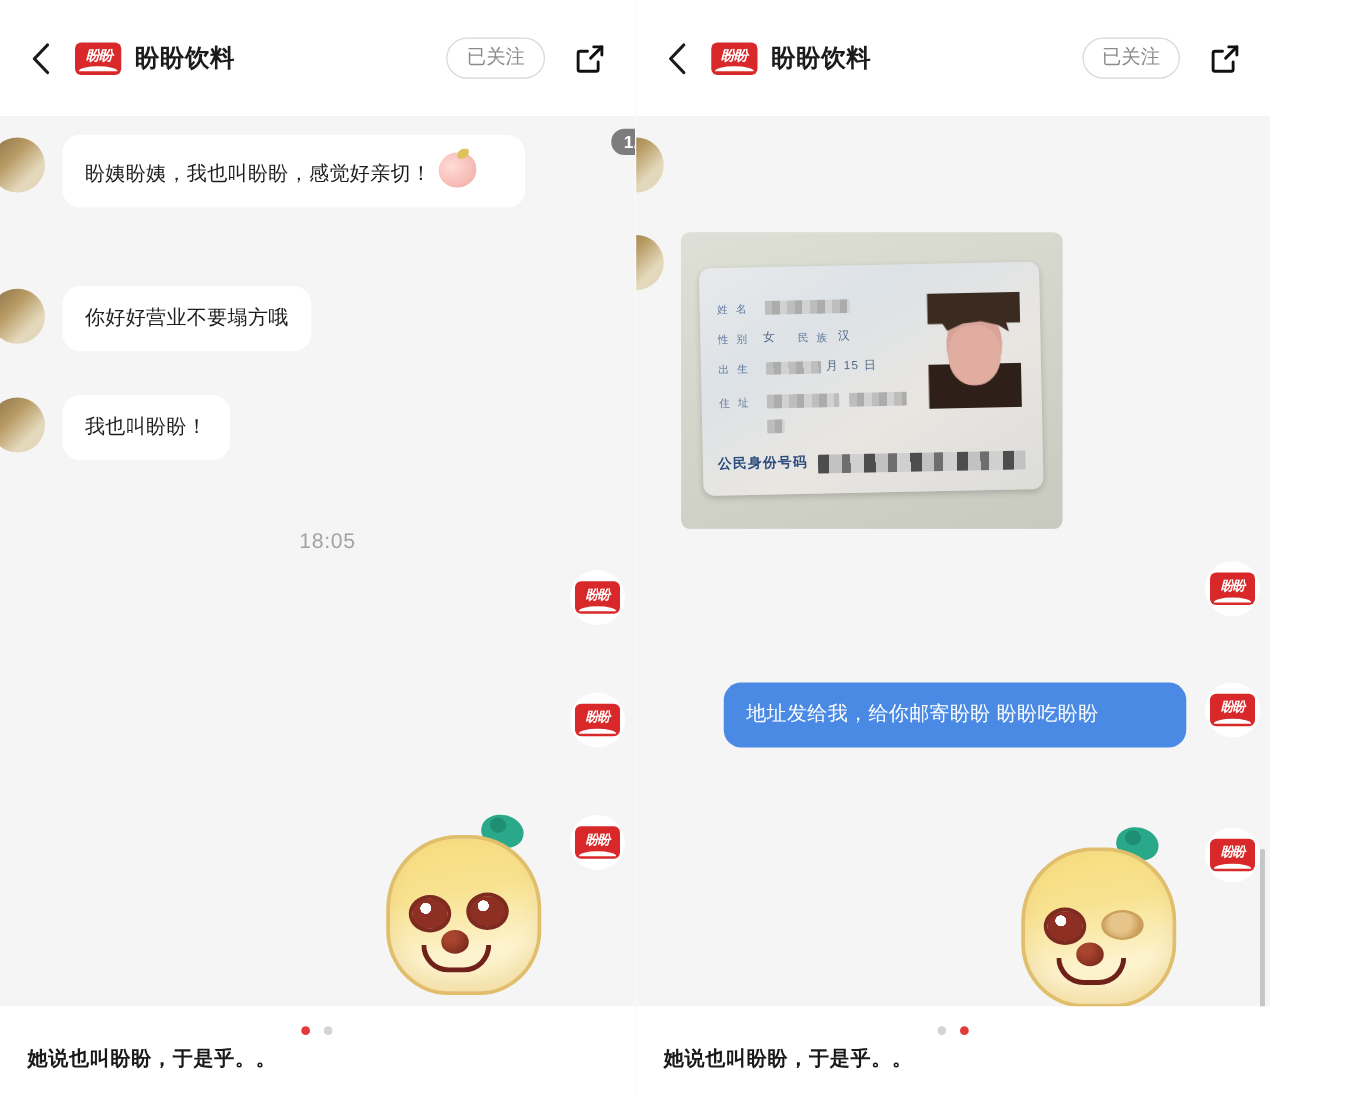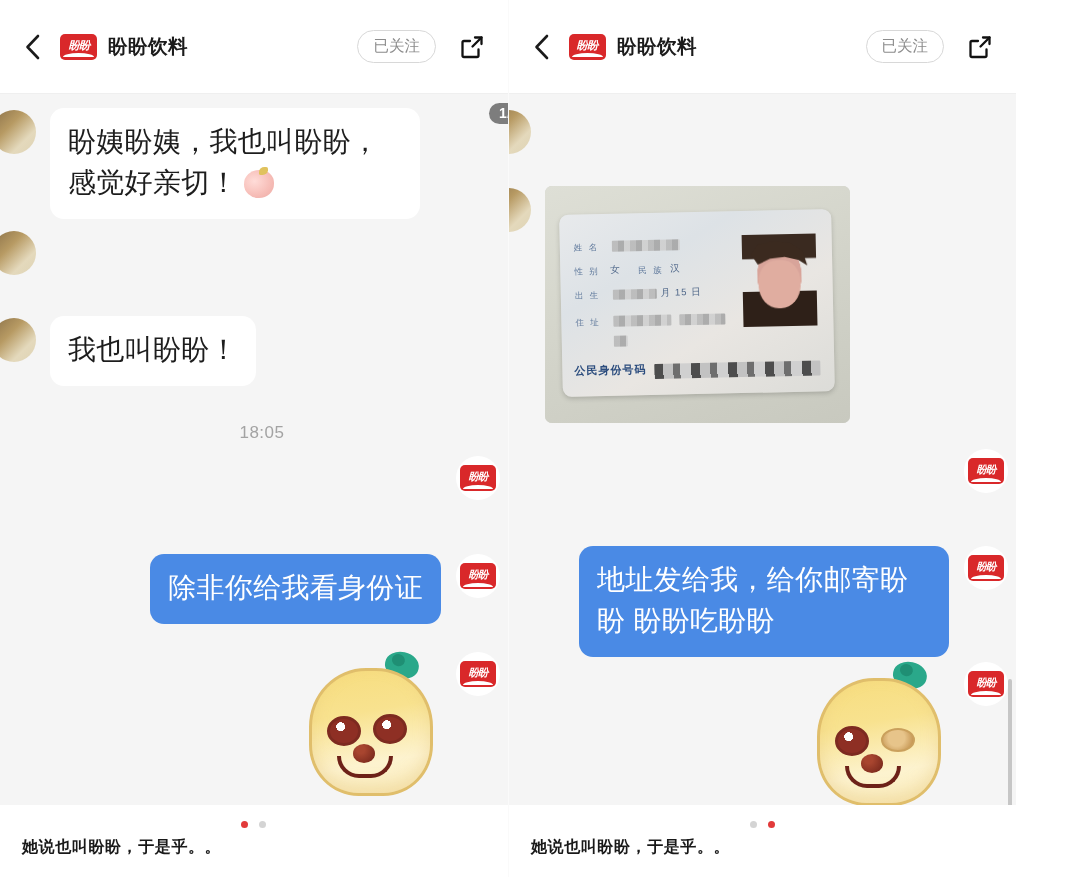--- a/index.html
+++ b/index.html
@@ -140,21 +140,21 @@
   }
   .avatar-brand .mini-logo .logo-swoosh {
     position:absolute; left:3px; right:3px; bottom:2.5px;
     height:4px; background:#fff; border-radius:50%/100% 100% 0 0;
   }
 
   .bubble {
     max-width: 370px;
     border-radius: 14px;
     padding: 14px 18px 15px;
-    font-size: 28px;
+    font-size: 16px;
     line-height: 1.46;
     word-break: break-word;
     letter-spacing: 0.3px;
   }
   .bubble.incoming {
     background: #ffffff;
     color: #1d1d1d;
     margin-left: 14px;
   }
   .bubble.outgoing {
@@ -437,20 +437,21 @@
 
       <div class="page-badge" style="left:489px; top:9px;">1/2</div>
 
       <div class="row left" style="top:14px;">
         <div class="avatar-incoming"></div>
         <div class="bubble incoming" style="width:372px;"><span>盼姨盼姨，我也叫盼盼，感觉好亲切！</span><span class="emoji-peach"></span></div>
       </div>
 
       <div class="row left" style="top:135px;">
         <div class="avatar-incoming"></div>
+        <div class="bubble incoming">你好好营业不要塌方哦</div>
       </div>
 
       <div class="row left" style="top:222px;">
         <div class="avatar-incoming"></div>
         <div class="bubble incoming">我也叫盼盼！</div>
       </div>
 
       <div class="timestamp" style="top:329px;">18:05</div>
 
       <div class="row right" style="top:362px;">
@@ -462,21 +463,20 @@
         </div>
       </div>
 
       <div class="row right" style="top:460px;">
         <div class="avatar-brand">
           <span class="mini-logo">
             <span class="logo-txt">盼盼</span>
             <span class="logo-swoosh"></span>
           </span>
         </div>
-        <div class="bubble outgoing">除非你给我看身份证</div>
       </div>
 
       <div class="row right" style="top:558px;">
         <div class="avatar-brand">
           <span class="mini-logo">
             <span class="logo-txt">盼盼</span>
             <span class="logo-swoosh"></span>
           </span>
         </div>
         <div style="position:relative;width:140px;height:150px;">

